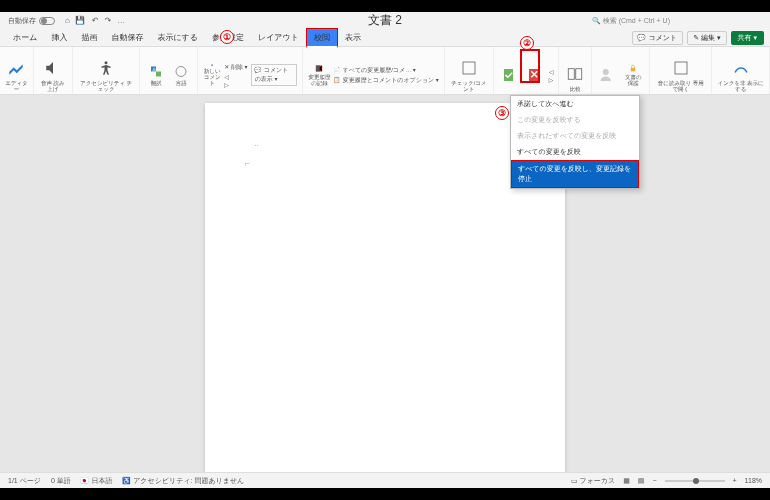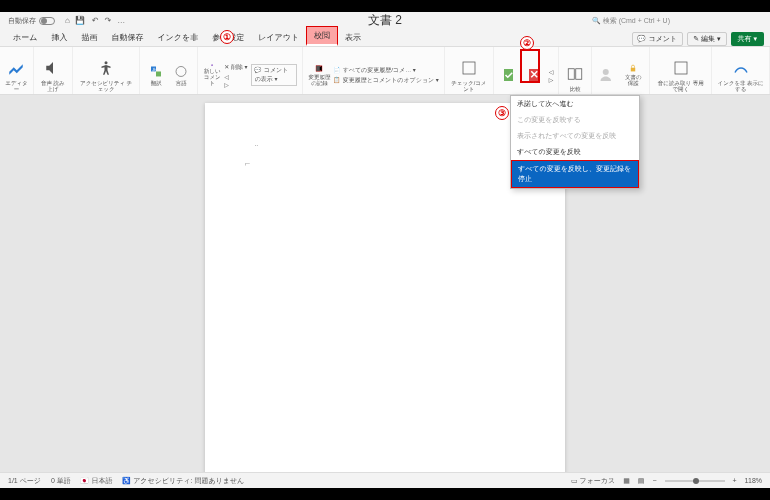--- a/index.html
+++ b/index.html
@@ -6,23 +6,23 @@
 body { width: 770px; height: 500px; background: #fff; overflow: hidden; position: relative; }
 .blackbar { background: #000; height: 12px; }
 .titlebar { height: 17px; background: #f3f3f3; display: flex; align-items: center; font-size: 7px; color: #555; position: relative; }
 .autosave { margin-left: 8px; display: flex; align-items: center; gap: 3px; }
 .toggle { width: 16px; height: 8px; border: 1px solid #888; border-radius: 4px; position: relative; }
 .toggle::after { content: ""; position: absolute; width: 6px; height: 6px; background: #888; border-radius: 50%; left: 1px; top: 0; }
 .qat { display: flex; gap: 6px; margin-left: 10px; }
 .qat span { font-size: 8px; color: #666; }
 .titlecenter { position: absolute; left: 50%; transform: translateX(-50%); font-size: 12px; color: #333; }
 .search { position: absolute; right: 100px; font-size: 7px; color: #888; }
-.tabs { height: 18px; background: #f3f3f3; display: flex; align-items: flex-end; font-size: 8px; color: #333; padding-left: 6px; border-bottom: 1px solid #ddd; position: relative; }
+.tabs { height: 18px; background: #f3f3f3; display: flex; align-items: center; font-size: 8px; color: #333; padding-left: 6px; border-bottom: 1px solid #ddd; position: relative; }
 .tab { padding: 3px 7px; cursor: pointer; }
-.tab.active { border: 1.5px solid #d00; border-bottom: 2px solid #fff; background: #fca5a5; position: relative; z-index: 2; }
+.tab.active { border: 1.5px solid #d00; border-bottom: 2px solid #fff; background: #3b82f6; position: relative; z-index: 2; }
 .tabs-right { position: absolute; right: 6px; display: flex; gap: 4px; align-items: center; }
 .comment-btn { border: 1px solid #ccc; border-radius: 2px; padding: 1px 5px; font-size: 7px; display: flex; align-items: center; gap: 2px; }
 .share-btn { background: #0a7d3c; color: #fff; border-radius: 2px; padding: 2px 7px; font-size: 7px; }
 .ribbon { height: 48px; background: #fbfbfb; border-bottom: 1px solid #ddd; display: flex; font-size: 6px; color: #555; position: relative; }
 .rgroup { display: flex; flex-direction: column; align-items: center; justify-content: flex-end; padding: 2px 5px; border-right: 1px solid #eee; }
 .rgroup .icons { display: flex; gap: 3px; align-items: center; height: 34px; }
 .bigicon { width: 22px; height: 22px; display: flex; flex-direction: column; align-items: center; justify-content: center; }
 .bigicon svg { width: 18px; height: 18px; }
 .lbl { font-size: 5.5px; text-align: center; line-height: 1.1; margin-top: 1px; }
 .smallrow { display: flex; flex-direction: column; gap: 1px; font-size: 6px; }
@@ -66,21 +66,21 @@
   </div>
   <div class="titlecenter">文書 2</div>
   <div class="search">🔍 <span>検索 (Cmd + Ctrl + U)</span></div>
 </div>
 
 <div class="tabs">
   <div class="tab">ホーム</div>
   <div class="tab">挿入</div>
   <div class="tab">描画</div>
   <div class="tab">自動保存</div>
-  <div class="tab">インクを非</div>
+  <div class="tab">表示にする</div>
   <div class="tab">参照設定</div>
   <div class="tab">レイアウト</div>
   <div class="tab active">校閲</div>
   <div class="tab">表示</div>
   <div class="tabs-right">
     <div class="comment-btn">💬 <span>コメント</span></div>
     <div class="comment-btn">✎ <span>編集</span> ▾</div>
     <div class="share-btn"><span>共有</span> ▾</div>
   </div>
 </div>

